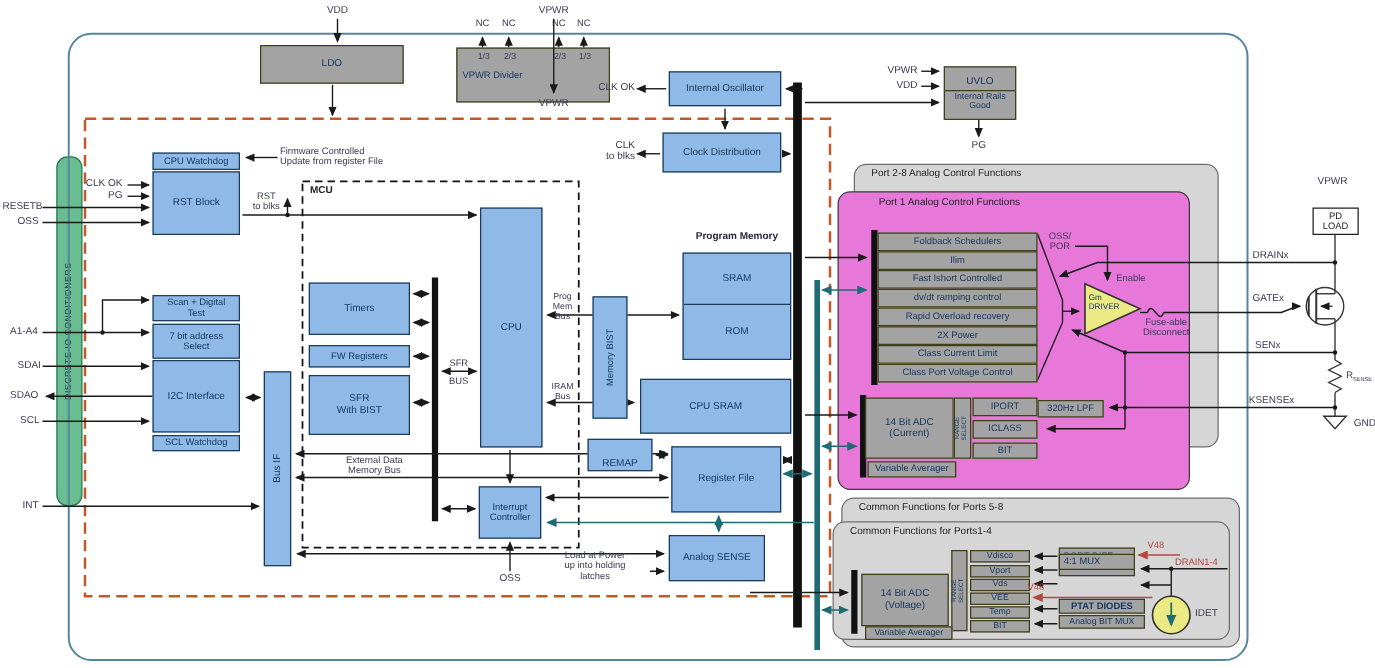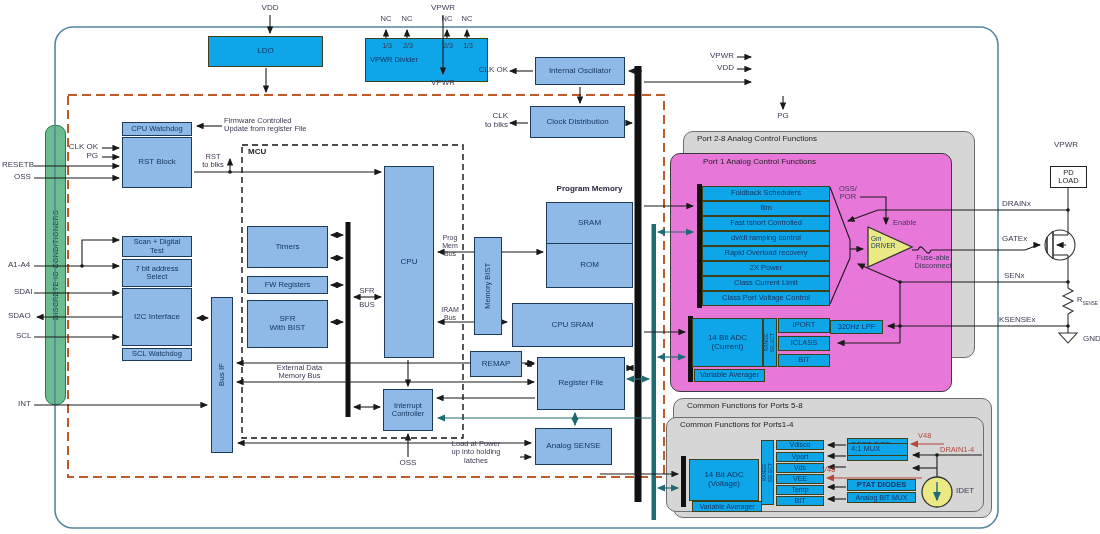--- a/index.html
+++ b/index.html
@@ -6,21 +6,21 @@
   #stage{position:relative;width:1100px;height:534px;background:#fff;overflow:hidden;}
   .region{position:absolute;box-sizing:border-box;border-radius:10px;z-index:1;}
   .gray{background:#d6d6d6;border:1.4px solid #6e6e6e;}
   .pink{background:#e877da;border:1.4px solid #3a3a3a;}
   .greenbar{position:absolute;background:#6abd90;border:1.4px solid #237a4e;border-radius:9px;z-index:2;
             display:flex;align-items:center;justify-content:center;box-sizing:border-box;}
   .box{position:absolute;box-sizing:border-box;display:flex;align-items:center;justify-content:center;
        text-align:center;white-space:pre-line;line-height:1.12;font-size:8px;color:#12355e;
        border:1.3px solid #1d3c5c;z-index:10;}
   .blue{background:#8fb9e6;}
-  .yel{background:#0ea5e9;border-color:#3f3f18;}
+  .yel{background:#a3a3a3;border-color:#3f3f18;}
   .white{background:#fff;border:1.6px solid #222;color:#222;}
   .lbl{position:absolute;font-size:8px;color:#3a3a52;white-space:pre-line;line-height:1.12;z-index:15;}
   .c{text-align:center;} .r{text-align:right;} .b{font-weight:bold;} .red{color:#b5473d;}
   .vt{writing-mode:vertical-rl;transform:rotate(180deg);}
   svg{position:absolute;left:0;top:0;z-index:5;}
   svg.over{z-index:20;}
 </style>
 </head>
 <body>
 
@@ -189,41 +189,46 @@
   <div class="box yel" style="left:208px;top:36px;width:115px;height:31px;"><span>LDO</span></div>
   <div class="box yel" style="left:365px;top:38px;width:123px;height:44px;align-items:flex-start;justify-content:flex-start;">
     <span class="lbl c" style="left:12px;top:3px;width:18px;font-size:7px;">1/3</span>
     <span class="lbl c" style="left:33px;top:3px;width:18px;font-size:7px;">2/3</span>
     <span class="lbl c" style="left:73px;top:3px;width:18px;font-size:7px;">2/3</span>
     <span class="lbl c" style="left:93px;top:3px;width:18px;font-size:7px;">1/3</span>
     <span class="lbl" style="left:4px;top:17px;font-size:7.5px;color:#12355e;">VPWR Divider</span>
   </div>
   <div class="box blue" style="left:535px;top:57px;width:90px;height:28px;"><span>Internal Oscillator</span></div>
   <div class="box blue" style="left:530px;top:106px;width:95px;height:32px;"><span>Clock Distribution</span></div>
+  <div class="box yel" style="left:755px;top:53px;width:58px;height:43px;flex-direction:column;padding:0;">
+    <span style="border-bottom:1.2px solid #3f3f18;width:100%;padding:2px 0;">UVLO</span>
+    <span style="font-size:7px;padding:1px 0;">Internal Rails
+Good</span>
+  </div>
   <div class="box blue" style="left:122px;top:122px;width:70px;height:14px;font-size:7.5px;"><span>CPU Watchdog</span></div>
   <div class="box blue" style="left:122px;top:137px;width:70px;height:51px;"><span>RST Block</span></div>
   <div class="box blue" style="left:122px;top:236px;width:70px;height:21px;font-size:7.5px;"><span>Scan + Digital
 Test</span></div>
   <div class="box blue" style="left:122px;top:259px;width:70px;height:28px;font-size:7.5px;"><span>7 bit address
 Select</span></div>
   <div class="box blue" style="left:122px;top:288px;width:70px;height:58px;"><span>I2C Interface</span></div>
   <div class="box blue" style="left:122px;top:348px;width:70px;height:13px;font-size:7.5px;"><span>SCL Watchdog</span></div>
   <div class="box blue" style="left:211px;top:297px;width:22px;height:156px;"><span class="vt">Bus IF</span></div>
   <div class="box blue" style="left:247px;top:226px;width:81px;height:42px;"><span>Timers</span></div>
   <div class="box blue" style="left:247px;top:276px;width:81px;height:18px;font-size:7.5px;"><span>FW Registers</span></div>
   <div class="box blue" style="left:247px;top:300px;width:81px;height:48px;"><span>SFR
 With BIST</span></div>
   <div class="box blue" style="left:384px;top:166px;width:50px;height:192px;"><span>CPU</span></div>
   <div class="box blue" style="left:474px;top:237px;width:28px;height:98px;font-size:7.5px;"><span class="vt">Memory BIST</span></div>
   <div class="box blue" style="left:546px;top:202px;width:87px;height:86px;flex-direction:column;padding:0;">
     <span style="border-bottom:1.2px solid #1d3c5c;width:100%;height:40px;display:flex;align-items:center;justify-content:center;">SRAM</span>
     <span style="width:100%;flex:1;display:flex;align-items:center;justify-content:center;">ROM</span>
   </div>
   <div class="box blue" style="left:512px;top:303px;width:121px;height:44px;"><span>CPU SRAM</span></div>
-  <div class="box blue" style="left:470px;top:351px;width:52px;height:26px;"><span>REMAP</span></div>
+  <div class="box blue" style="left:470px;top:351px;width:52px;height:26px;align-items:flex-end;"><span>REMAP</span></div>
   <div class="box blue" style="left:537px;top:357px;width:88px;height:53px;"><span>Register File</span></div>
   <div class="box blue" style="left:383px;top:389px;width:50px;height:42px;font-size:7.5px;"><span>Interrupt
 Controller</span></div>
   <div class="box blue" style="left:535px;top:428px;width:77px;height:37px;"><span>Analog SENSE</span></div>
 
   <div class="box yel" style="left:702px;top:186px;width:128px;height:15px;font-size:7.5px;"><span>Foldback Schedulers</span></div>
   <div class="box yel" style="left:702px;top:201px;width:128px;height:15px;font-size:7.5px;"><span>Ilim</span></div>
   <div class="box yel" style="left:702px;top:216px;width:128px;height:15px;font-size:7.5px;"><span>Fast Ishort Controlled</span></div>
   <div class="box yel" style="left:702px;top:231px;width:128px;height:15px;font-size:7.5px;"><span>dv/dt ramping control</span></div>
   <div class="box yel" style="left:702px;top:246px;width:128px;height:15px;font-size:7.5px;"><span>Rapid Overload recovery</span></div>

